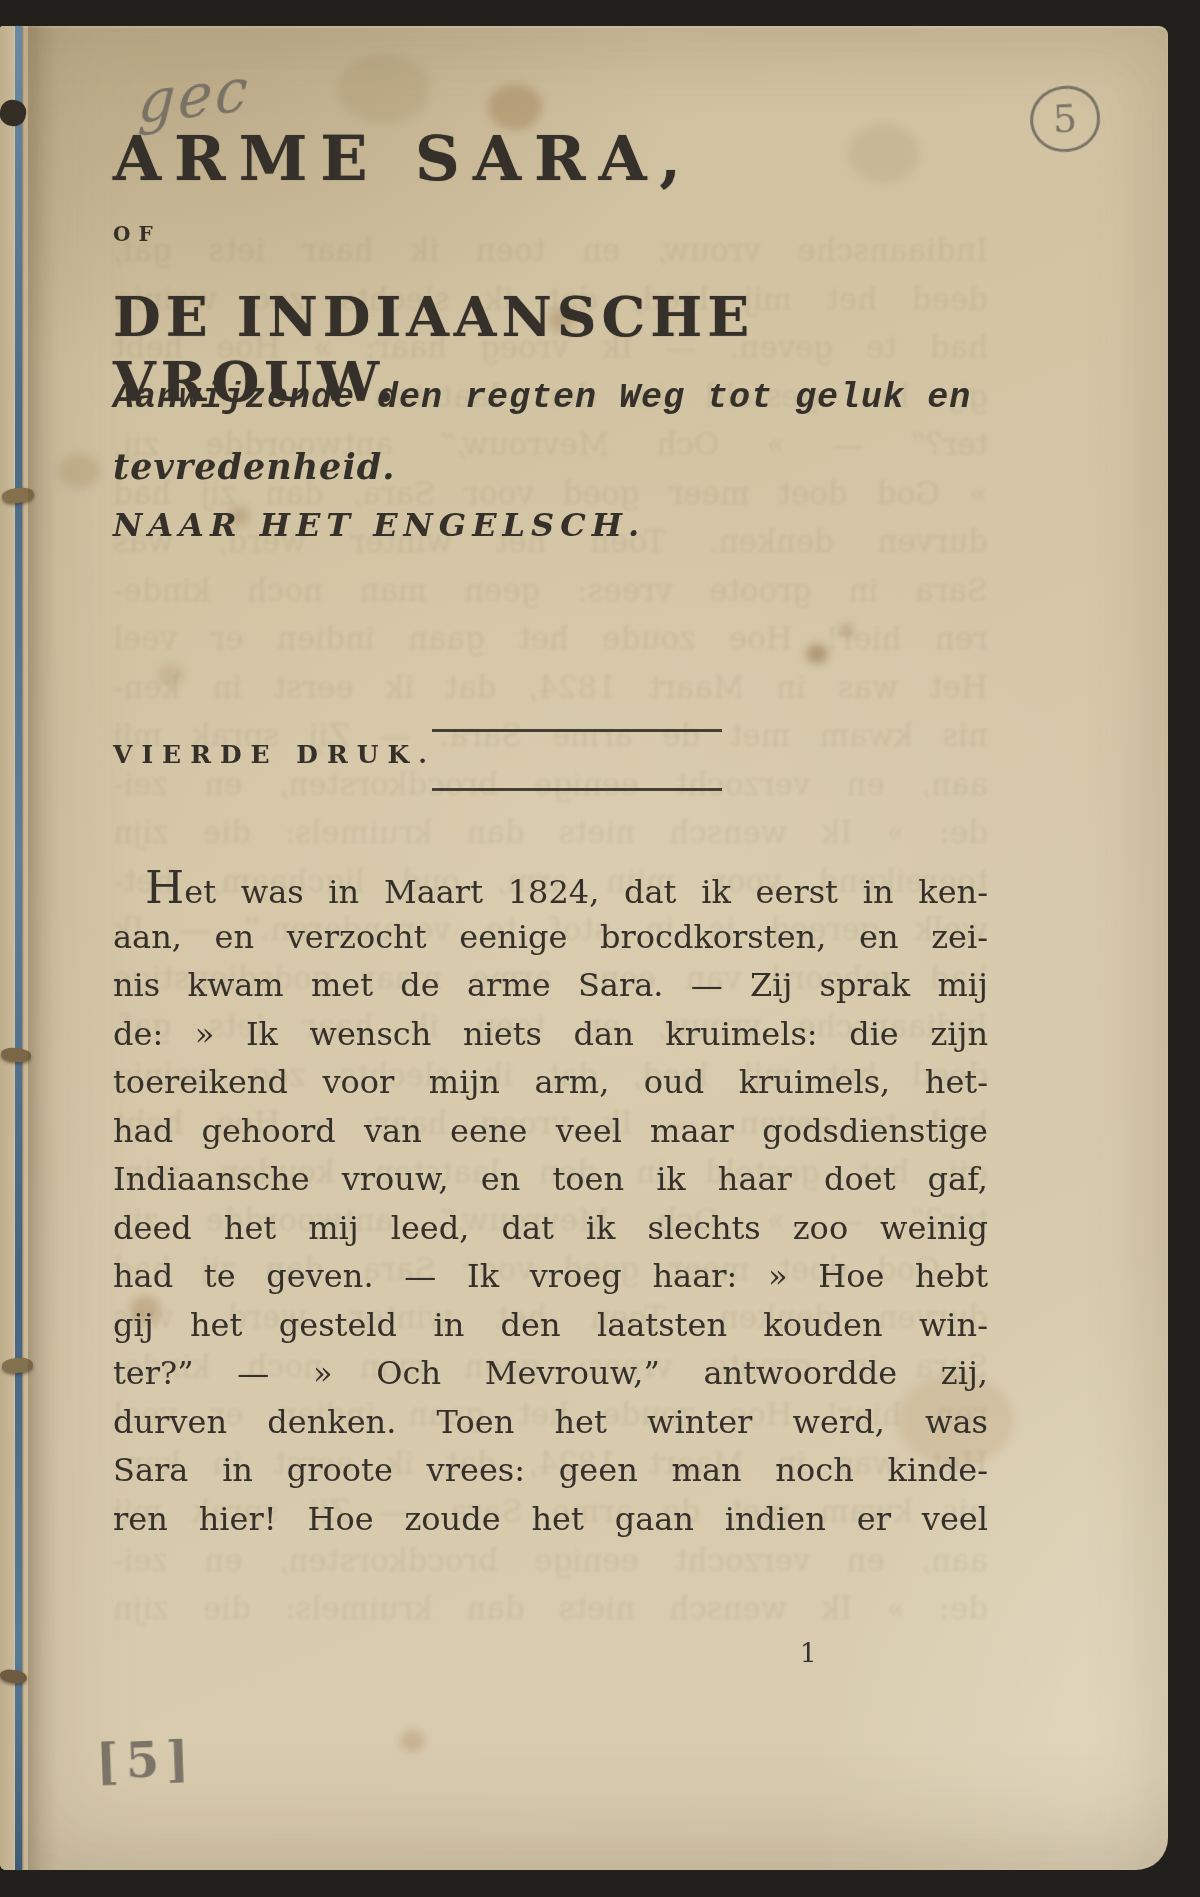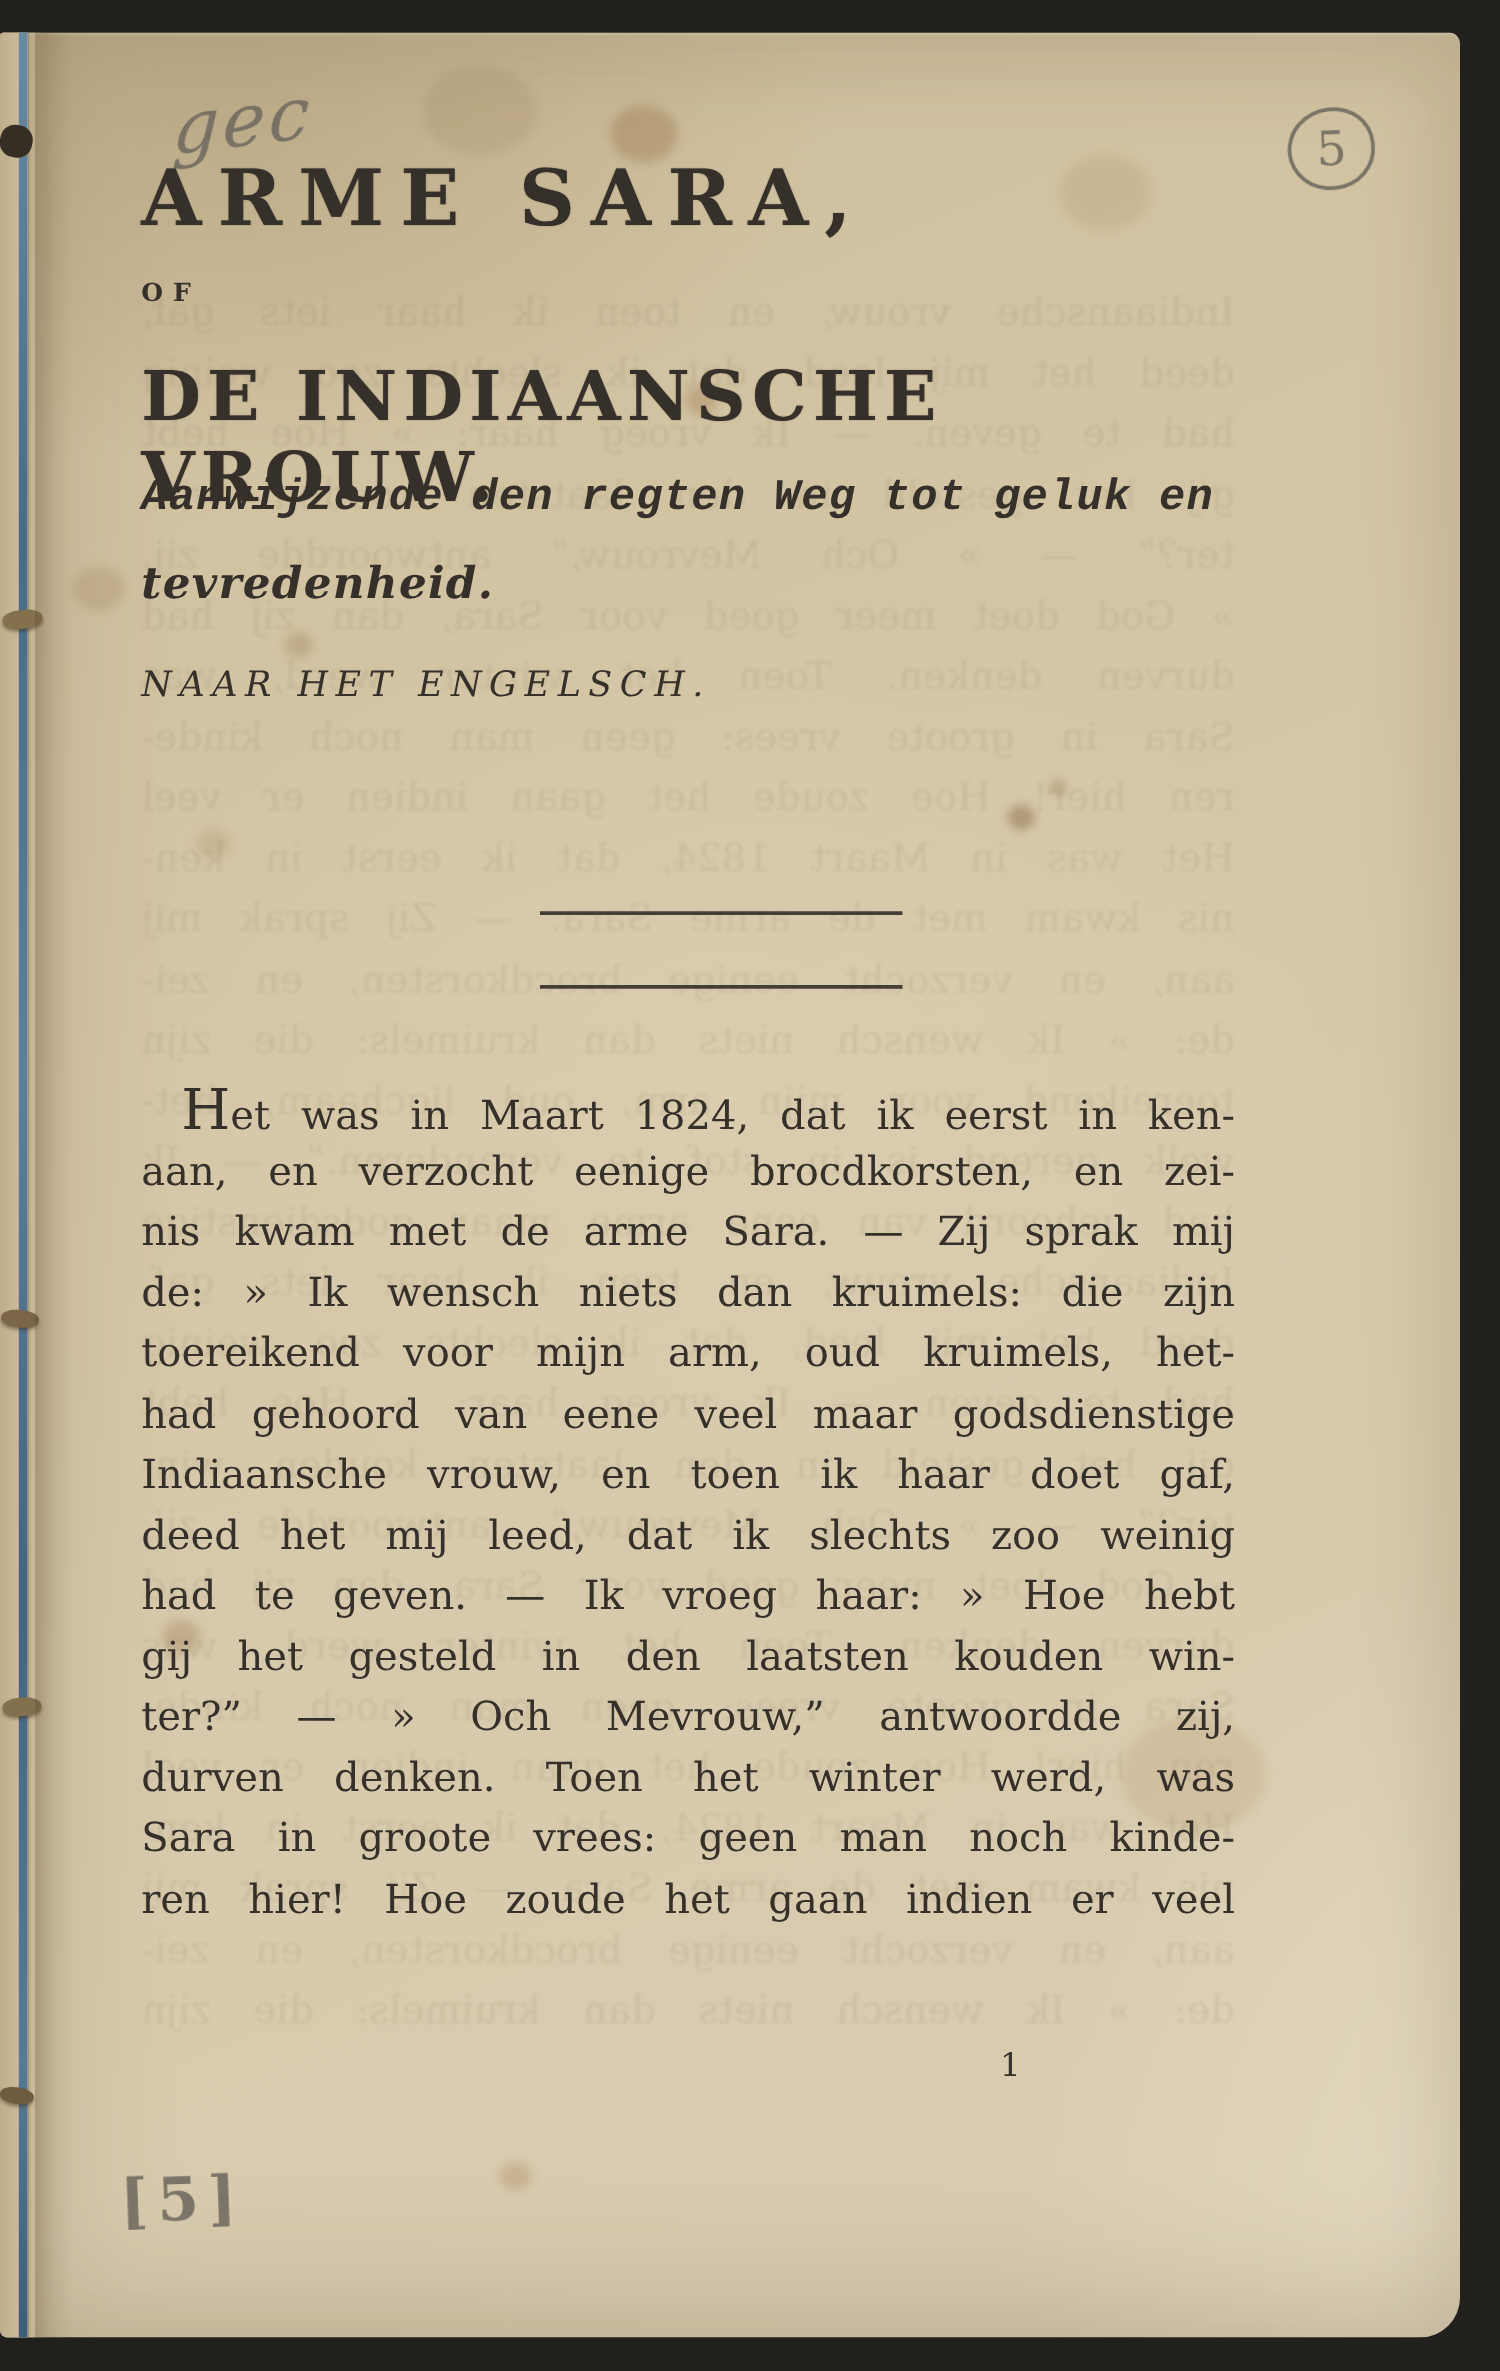--- a/index.html
+++ b/index.html
@@ -84,21 +84,21 @@
   
   .printed{position:absolute;left:113px;width:875px;text-align:left;color:var(--ink);}
   .title{top:96px;font-size:62px;font-weight:bold;letter-spacing:13px;
     text-shadow:0 0 1px rgba(40,35,28,.6);}
   .of{top:196px;font-size:20px;font-weight:bold;letter-spacing:8px;}
   .subtitle{top:258px;font-size:55px;font-weight:bold;letter-spacing:5px;
     text-shadow:0 0 1px rgba(40,35,28,.6);}
   .tagline{font-size:35px;font-style:italic;font-weight:bold;letter-spacing:1px;}
   .t1{top:352px;font-family:Liberation Mono, monospace;}
   .t2{top:420px;}
-  .source{top:505px;font-size:28px;font-style:italic;font-weight:normal;letter-spacing:6px;}
+  .source{top:480px;font-size:32px;font-style:italic;font-weight:bold;letter-spacing:6px;}
   .rule{position:absolute;left:432px;width:290px;height:3px;background:var(--ink);opacity:.9;}
   .rule-top{top:703px;}
   .rule-bottom{top:762px;}
   .edition{top:714px;font-size:25px;font-weight:bold;letter-spacing:9px;}
 
   .bodytext{position:absolute;left:113px;top:838px;width:875px;}
   .bline{height:48.5px;font-size:32px;line-height:48.5px;
     text-align:justify;text-align-last:justify;text-justify:inter-word;
     white-space:nowrap;color:var(--ink);}
   .bline-0{text-indent:32px;}
@@ -173,20 +173,21 @@
     </div>
 
     <h1 class="printed title">ARME SARA,</h1>
     <div class="printed of">OF</div>
     <h2 class="printed subtitle">DE INDIAANSCHE VROUW.</h2>
     <div class="printed tagline t1">Aanwijzende den regten Weg tot geluk en</div>
     <div class="printed tagline t2">tevredenheid.</div>
     <div class="printed source">NAAR HET ENGELSCH.</div>
 
     <div class="rule rule-top"></div>
+    <div class="printed edition">VIERDE DRUK.</div>
     <div class="rule rule-bottom"></div>
 
     <div class="bodytext">
       <div class="bline bline-0">Het was in Maart 1824, dat ik eerst in ken-</div>
       <div class="bline bline-2">aan, en verzocht eenige brocdkorsten, en zei-</div>
       <div class="bline bline-1">nis kwam met de arme Sara. — Zij sprak mij</div>
       <div class="bline bline-3">de: » Ik wensch niets dan kruimels: die zijn</div>
       <div class="bline bline-4">toereikend voor mijn arm, oud kruimels, het-</div>
       <div class="bline bline-6">had gehoord van eene veel maar godsdienstige</div>
       <div class="bline bline-7">Indiaansche vrouw, en toen ik haar doet gaf,</div>

